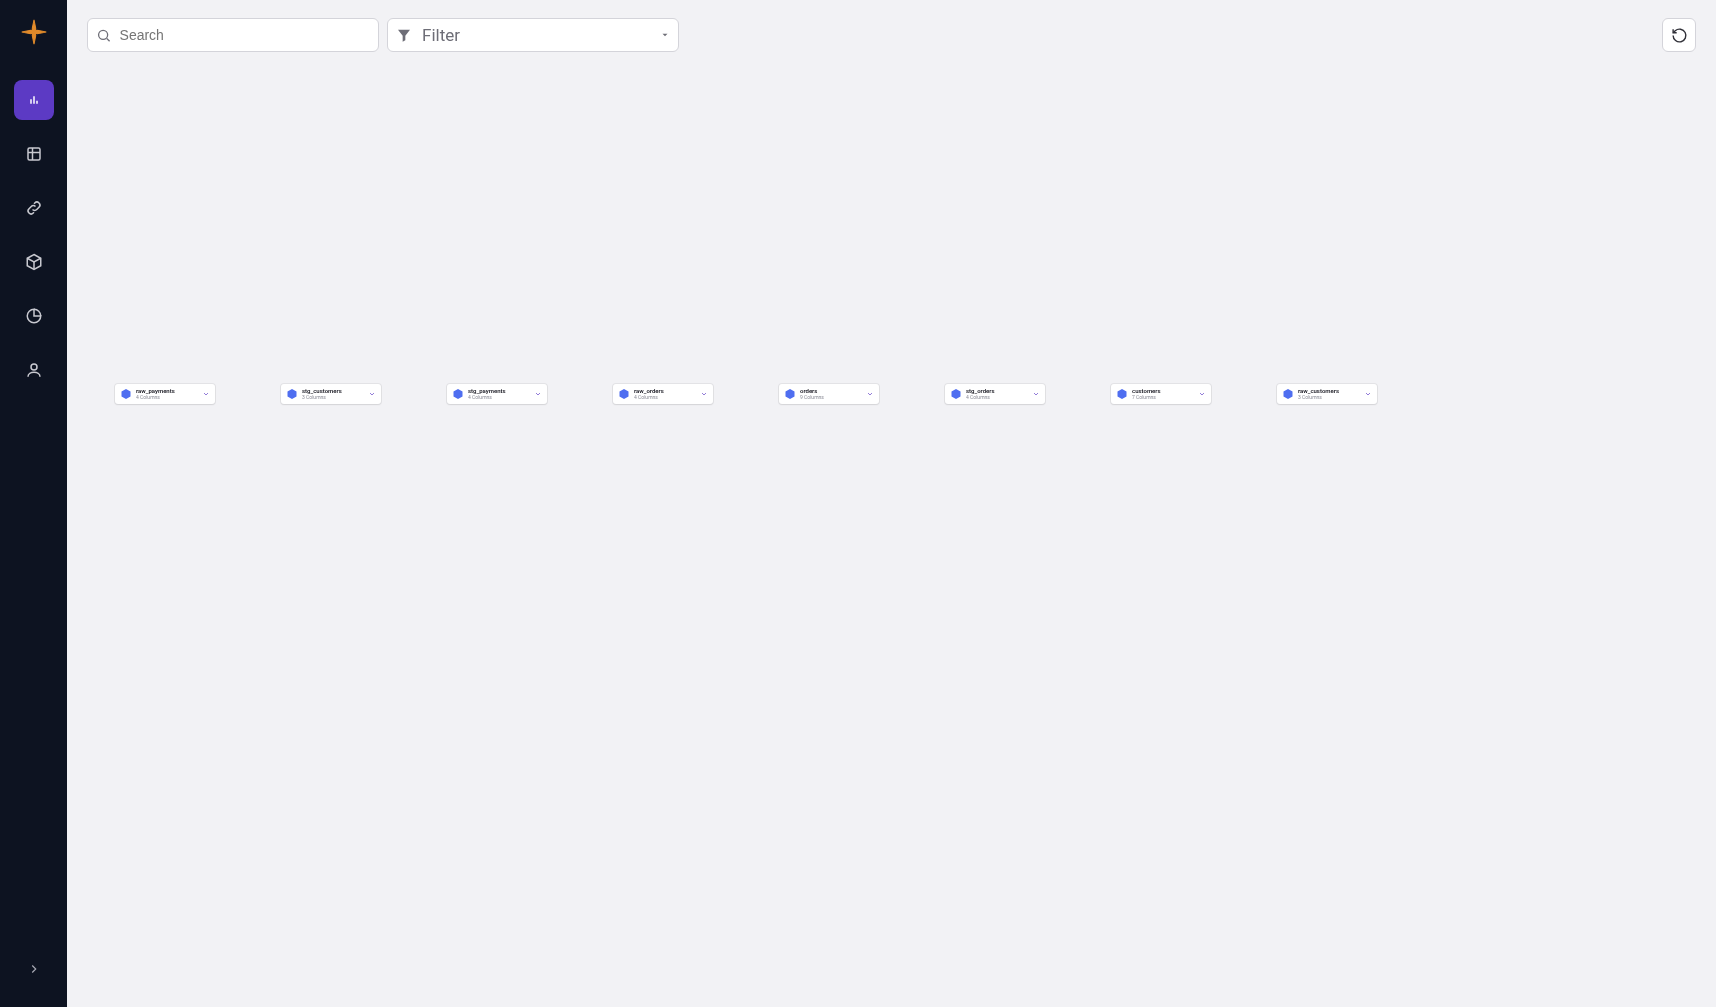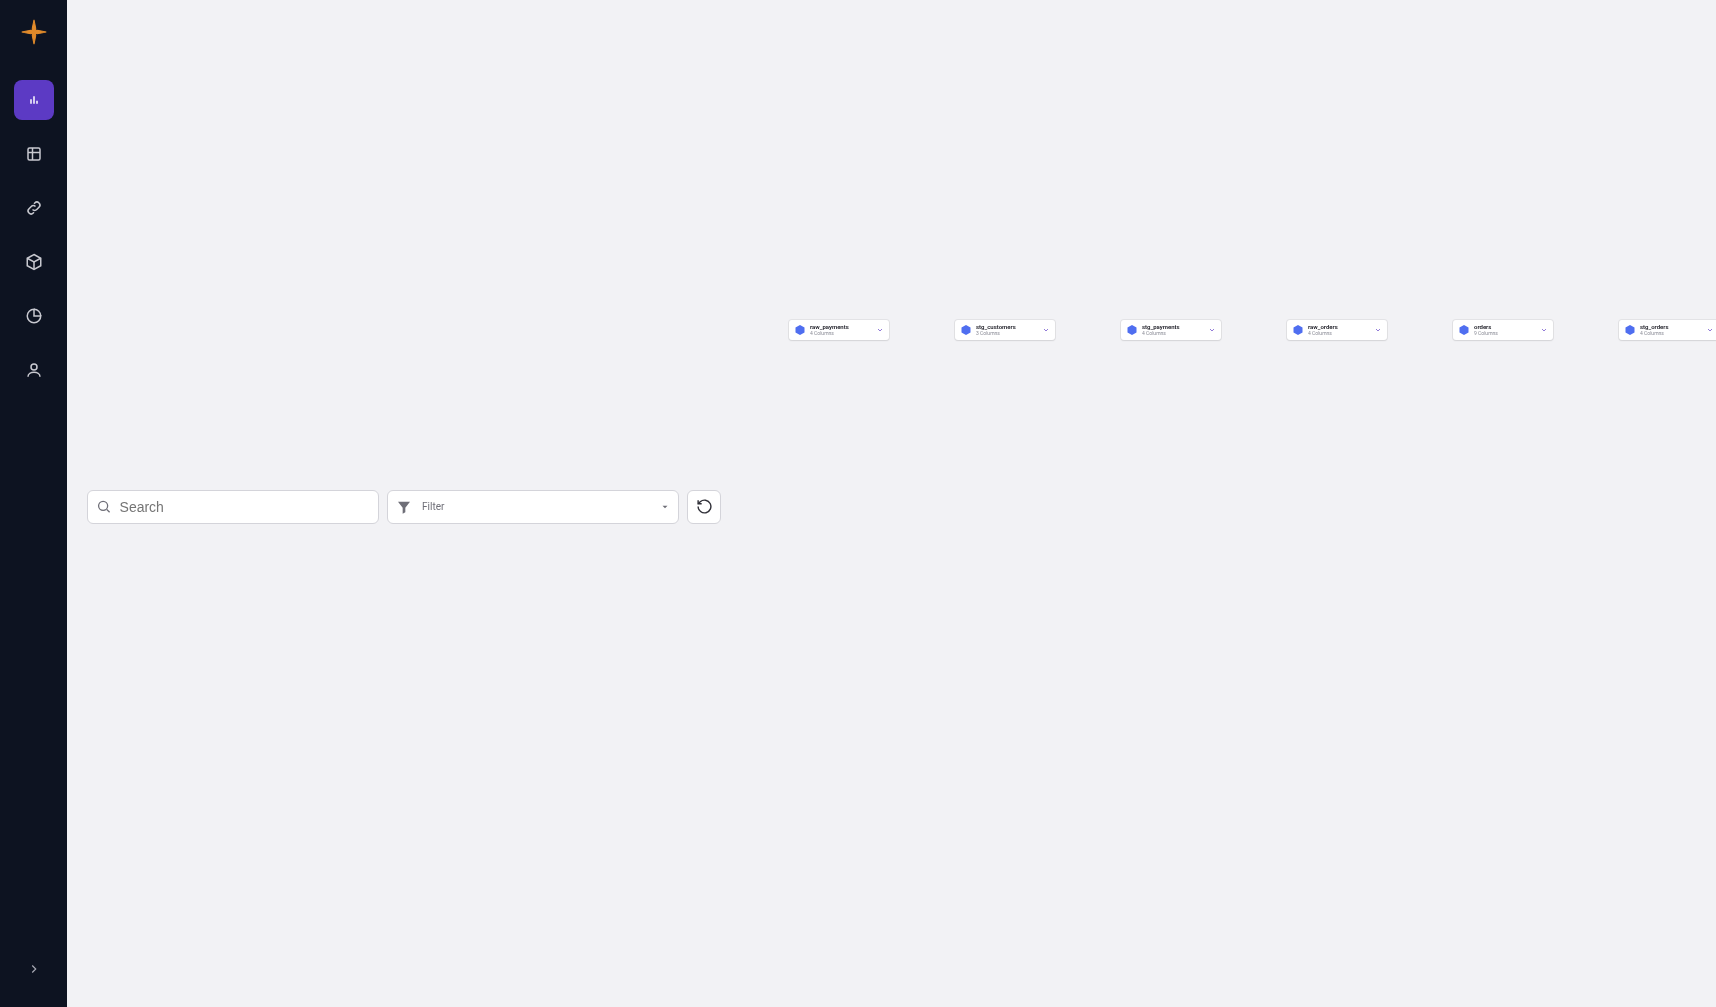--- a/index.html
+++ b/index.html
@@ -42,21 +42,21 @@
     width: 40px; height: 40px;
     display: flex; align-items: center; justify-content: center;
     color: #a8a9b4;
     cursor: pointer;
   }
 
   
   .main {
     flex: 1 1 auto;
     display: flex;
-    flex-direction: row;
+    flex-direction: column;
     position: relative;
   }
   .topbar {
     display: flex;
     align-items: center;
     padding: 18px 20px 12px 20px;
     gap: 8px;
   }
   .search-box {
     width: 292px; height: 34px;
@@ -76,21 +76,21 @@
   .search-box svg { width: 17px; height: 17px; color: #6e6e77; }
   .filter-box {
     width: 292px; height: 34px;
     border: 1px solid #d4d4da;
     border-radius: 6px;
     background: #fff;
     display: flex; align-items: center;
     padding: 0 8px;
     gap: 10px;
     color: #6e6e77;
-    font-size: 10px;
+    font-size: 17px;
     cursor: pointer;
   }
   .filter-box .label { flex: 1; }
   .filter-box svg.funnel { width: 16px; height: 16px; }
   .filter-box svg.drop { width: 10px; height: 10px; }
   .refresh-btn {
     margin-left: auto;
     width: 34px; height: 34px;
     border: 1px solid #d4d4da;
     border-radius: 6px;

